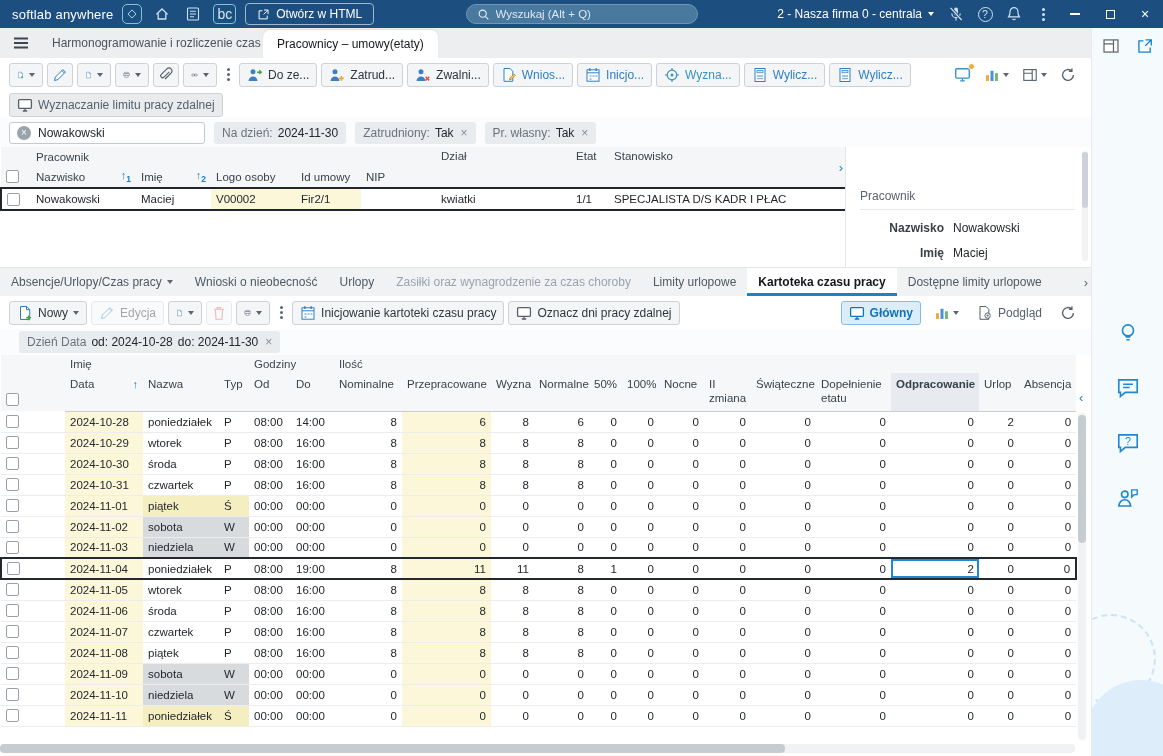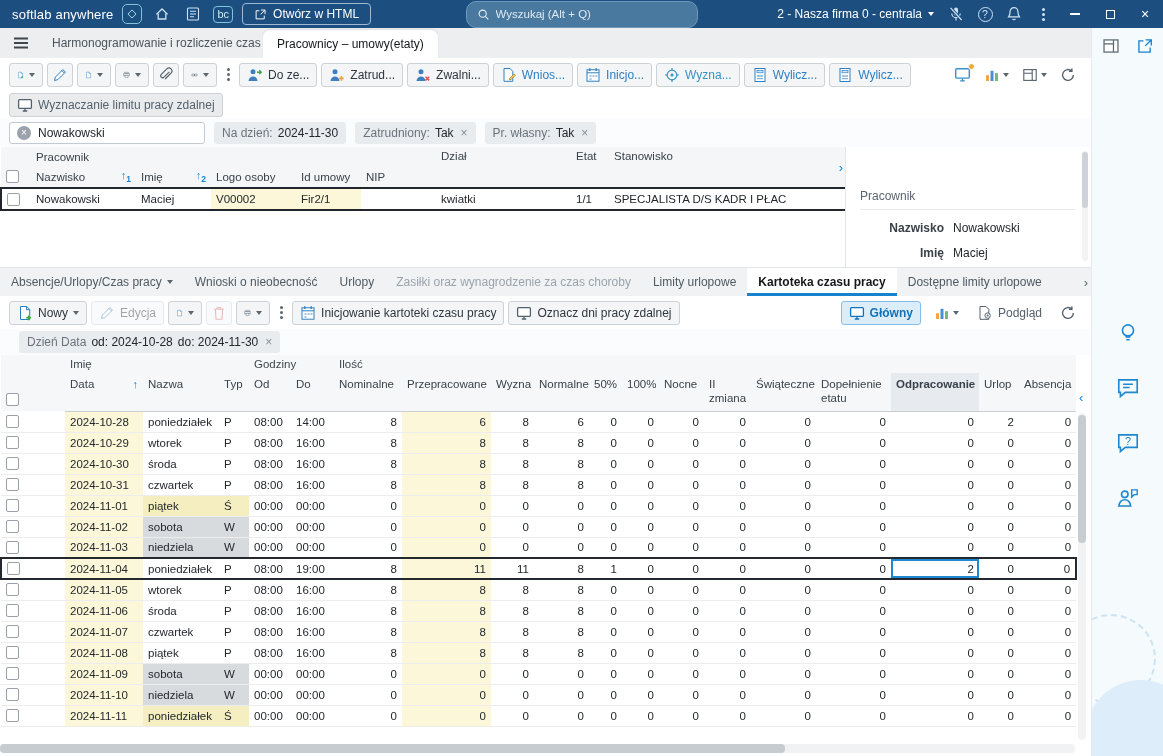--- a/index.html
+++ b/index.html
@@ -6,23 +6,23 @@
 body{font-family:"Liberation Sans","DejaVu Sans",sans-serif;background:#8e959c}
 .app{width:1163px;height:756px;background:#fff;display:flex;flex-direction:column;overflow:hidden;position:relative;font-size:12px;color:#2b3138}
 svg{display:block}
 .hiddefs{position:absolute;width:0;height:0;overflow:hidden}
 
 
 .titlebar{height:28px;background:#1c4e80;display:flex;align-items:center;gap:9px;padding:0 4px 0 12px;color:#fff;flex:none;position:relative}
 .logo{font-size:13px;white-space:nowrap;letter-spacing:.2px}
 .tbi{width:22px;height:22px;display:flex;align-items:center;justify-content:center;color:#cfe2f2;flex:none}
 .appbadge{border:1.4px solid #7fc4da;border-radius:5px;color:#a9dcEC;color:#a9dcec;width:20px;height:20px}
-.bcbadge{border:1.2px solid #7fc4da;border-radius:4px;color:#cfeaf3;font-size:11px;padding:2px 3px;line-height:1}
+.bcbadge{border:1.2px solid #7fc4da;border-radius:4px;color:#cfeaf3;font-size:14px;padding:2px 3px;line-height:1}
 .open-html{display:flex;align-items:center;gap:6px;border:1px solid #9cb8d2;border-radius:4px;background:transparent;color:#fff;font-size:12px;padding:3px 11px;white-space:nowrap;font-family:inherit}
-.tb-search{position:absolute;left:50%;transform:translateX(-50%);width:232px;height:27px;background:#49799f;border:1px solid #6e97b8;border-radius:10px;display:flex;align-items:center;gap:6px;padding:0 10px;color:#e3eef7}
+.tb-search{position:absolute;left:50%;transform:translateX(-50%);width:232px;height:20px;background:#49799f;border:1px solid #6e97b8;border-radius:10px;display:flex;align-items:center;gap:6px;padding:0 10px;color:#e3eef7}
 .tb-search input{flex:1;background:transparent;border:none;outline:none;color:#fff;font-size:11.5px;font-family:inherit}
 .tb-search input::placeholder{color:#dcE9f4;color:#dce9f4;opacity:1}
 .tb-right{margin-left:auto;display:flex;align-items:center;gap:7px}
 .company{display:flex;align-items:center;gap:6px;font-size:12px;color:#fff;white-space:nowrap;padding:0 4px}
 .qmark{border:1.2px solid #cfe2f2;border-radius:50%;width:15px;height:15px;font-size:10.5px;display:flex;align-items:center;justify-content:center}
 .dotsv{width:3px;height:3px;border-radius:50%;background:#cfe2f2;box-shadow:0 -5px 0 #cfe2f2,0 5px 0 #cfe2f2;display:inline-block}
 .wbtn{width:28px;height:24px;display:flex;align-items:center;justify-content:center;color:#fff;font-size:14px}
 .min-glyph{width:10px;height:1.6px;background:#fff;display:inline-block}
 .max-glyph{width:9px;height:9px;border:1.2px solid #fff;display:inline-block}
 

